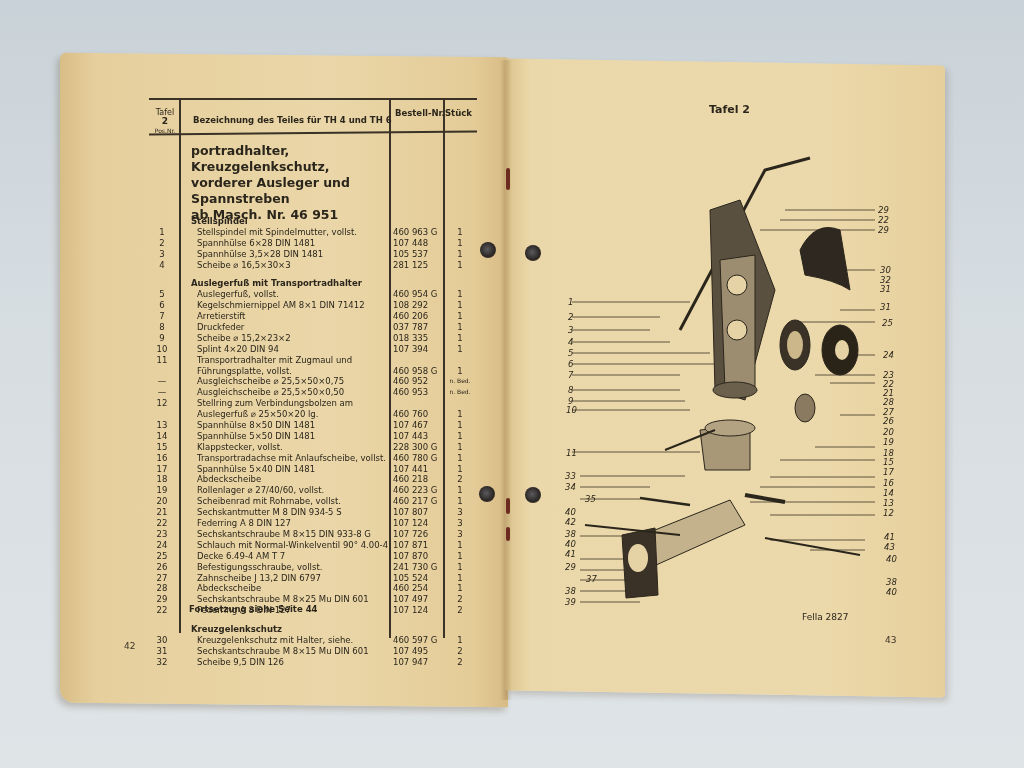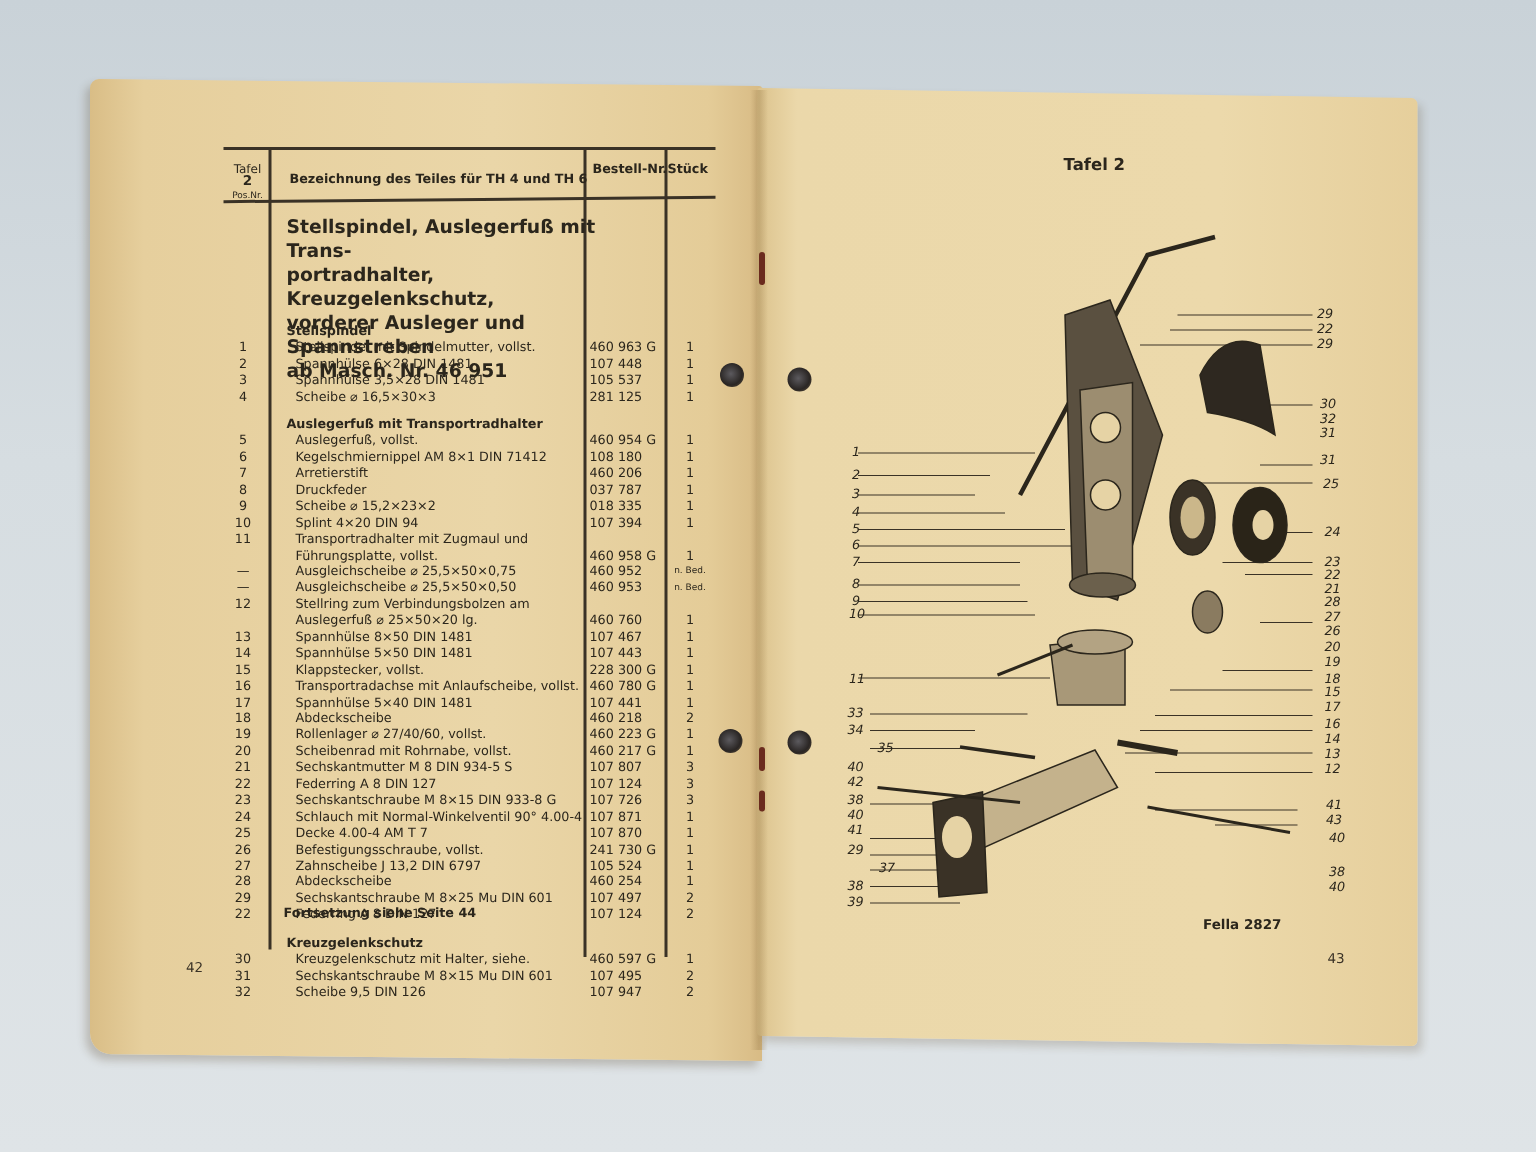--- a/index.html
+++ b/index.html
@@ -39,21 +39,21 @@
   .row .desc.sec{left:42px;font-weight:bold;}
   .row .num{position:absolute;left:244px;}
   .row .qty{position:absolute;left:300px;width:22px;text-align:center;}
   .row .qty.small{font-size:6px;}
   .gap{height:8px;}
   .foot{position:absolute;left:40px;top:506px;font-size:8.5px;font-weight:bold;}
   .pn-left{position:absolute;left:124px;top:641px;font-size:9px;color:#3a3226;}
 
   
   .tafel{position:absolute;left:709px;top:103px;font-size:11px;font-weight:bold;color:#2b261c;}
-  .fella{position:absolute;left:802px;top:612px;font-size:9px;font-weight:bold;color:#2b261c;}
+  .fella{position:absolute;left:802px;top:612px;font-size:9px;font-weight:normal;color:#2b261c;}
   .pn-right{position:absolute;left:885px;top:635px;font-size:9px;color:#3a3226;}
   .callout{position:absolute;font-size:8.5px;font-style:italic;color:#2b261c;line-height:10px;}
   svg.diagram{position:absolute;left:540px;top:150px;}
 </style>
 </head>
 <body>
 
 <div class="book">
   <div class="page-left"></div>
   <div class="page-right"></div>
@@ -76,21 +76,20 @@
     <div class="hdr-pos">
       <span>Tafel</span>
       <b>2</b>
       <small>Pos.Nr.</small>
     </div>
     <div class="hdr-desc">Bezeichnung des Teiles für TH 4 und TH 6</div>
     <div class="hdr-best">Bestell-Nr.</div>
     <div class="hdr-st">Stück</div>
 
     <div class="title">
-      <div>Stellspindel, Auslegerfuß mit Trans-</div>
       <div>portradhalter, Kreuzgelenkschutz,</div>
       <div>vorderer Ausleger und Spannstreben</div>
       <div>ab Masch. Nr. 46 951</div>
     </div>
 
     <div class="rows" id="rows">
         <div class="row">
           <span class="desc sec">Stellspindel</span>
         </div>
         <div class="row">
@@ -123,21 +122,21 @@
         </div>
         <div class="row">
           <span class="pos">5</span>
           <span class="desc">Auslegerfuß, vollst.</span>
           <span class="num">460 954 G</span>
           <span class="qty">1</span>
         </div>
         <div class="row">
           <span class="pos">6</span>
           <span class="desc">Kegelschmiernippel AM 8×1   DIN 71412</span>
-          <span class="num">108 180</span>
+          <span class="num">108 292</span>
           <span class="qty">1</span>
         </div>
         <div class="row">
           <span class="pos">7</span>
           <span class="desc">Arretierstift</span>
           <span class="num">460 206</span>
           <span class="qty">1</span>
         </div>
         <div class="row">
           <span class="pos">8</span>
@@ -260,21 +259,21 @@
           <span class="qty">3</span>
         </div>
         <div class="row">
           <span class="pos">24</span>
           <span class="desc">Schlauch mit Normal-Winkelventil 90° 4.00-4</span>
           <span class="num">107 871</span>
           <span class="qty">1</span>
         </div>
         <div class="row">
           <span class="pos">25</span>
-          <span class="desc">Decke 4.00-4 AM T 7</span>
+          <span class="desc">Decke 6.49-4 AM T 7</span>
           <span class="num">107 870</span>
           <span class="qty">1</span>
         </div>
         <div class="row">
           <span class="pos">26</span>
           <span class="desc">Befestigungsschraube, vollst.</span>
           <span class="num">241 730 G</span>
           <span class="qty">1</span>
         </div>
         <div class="row">

